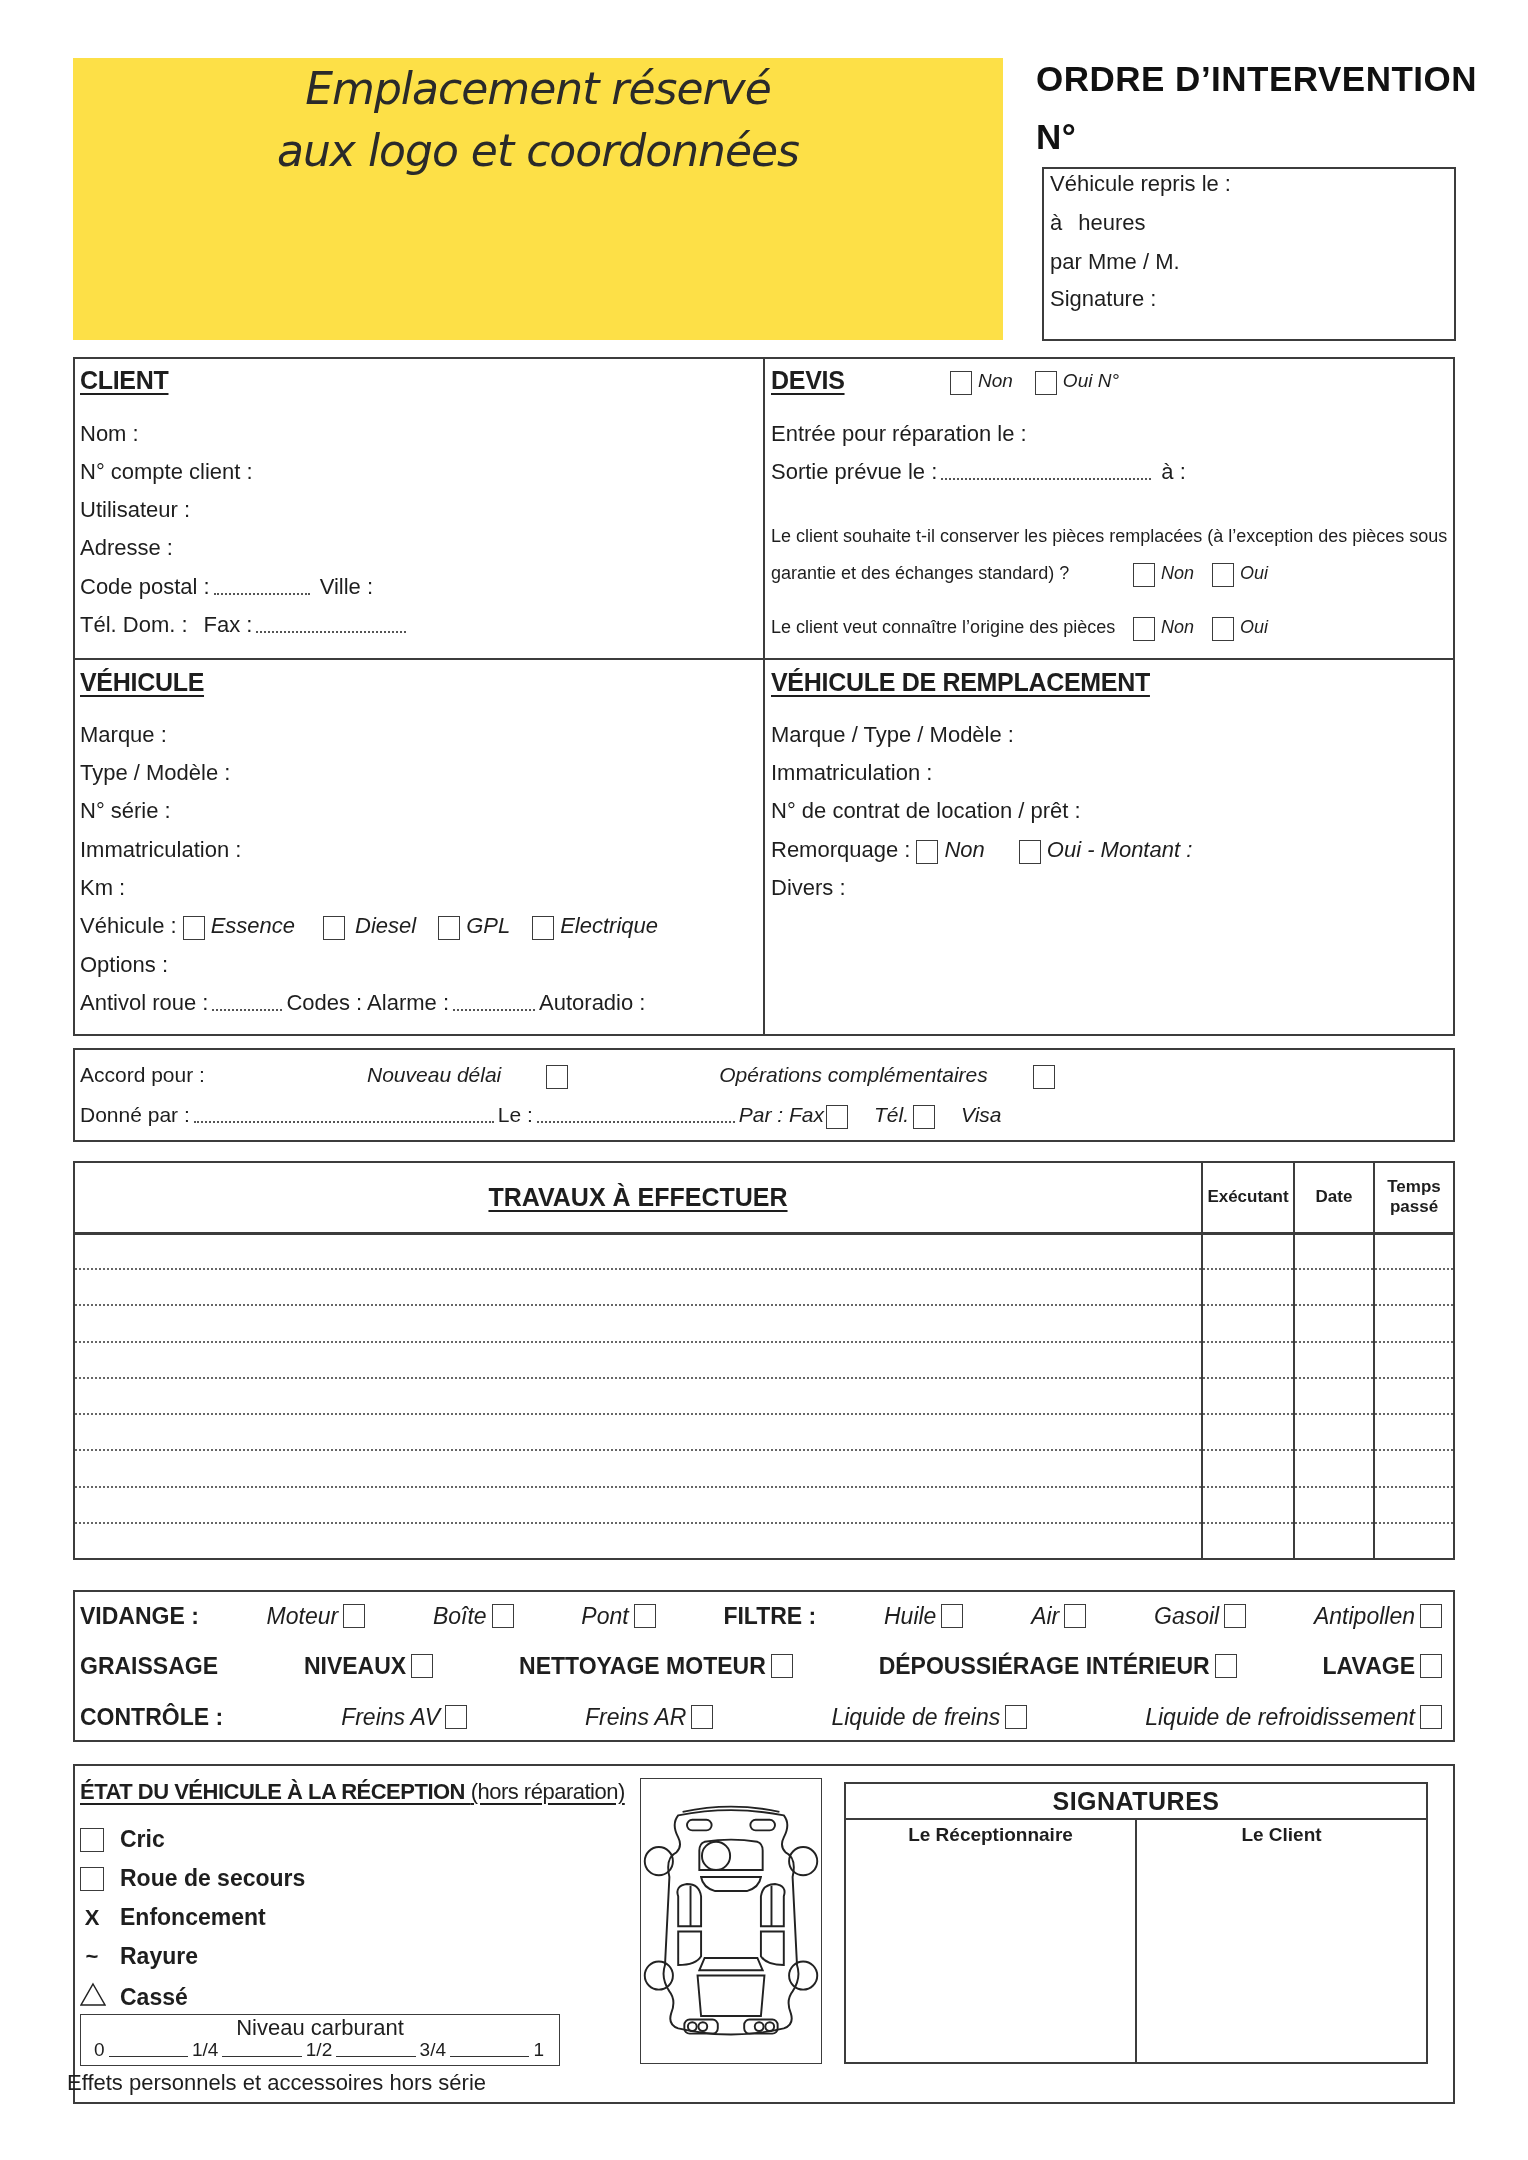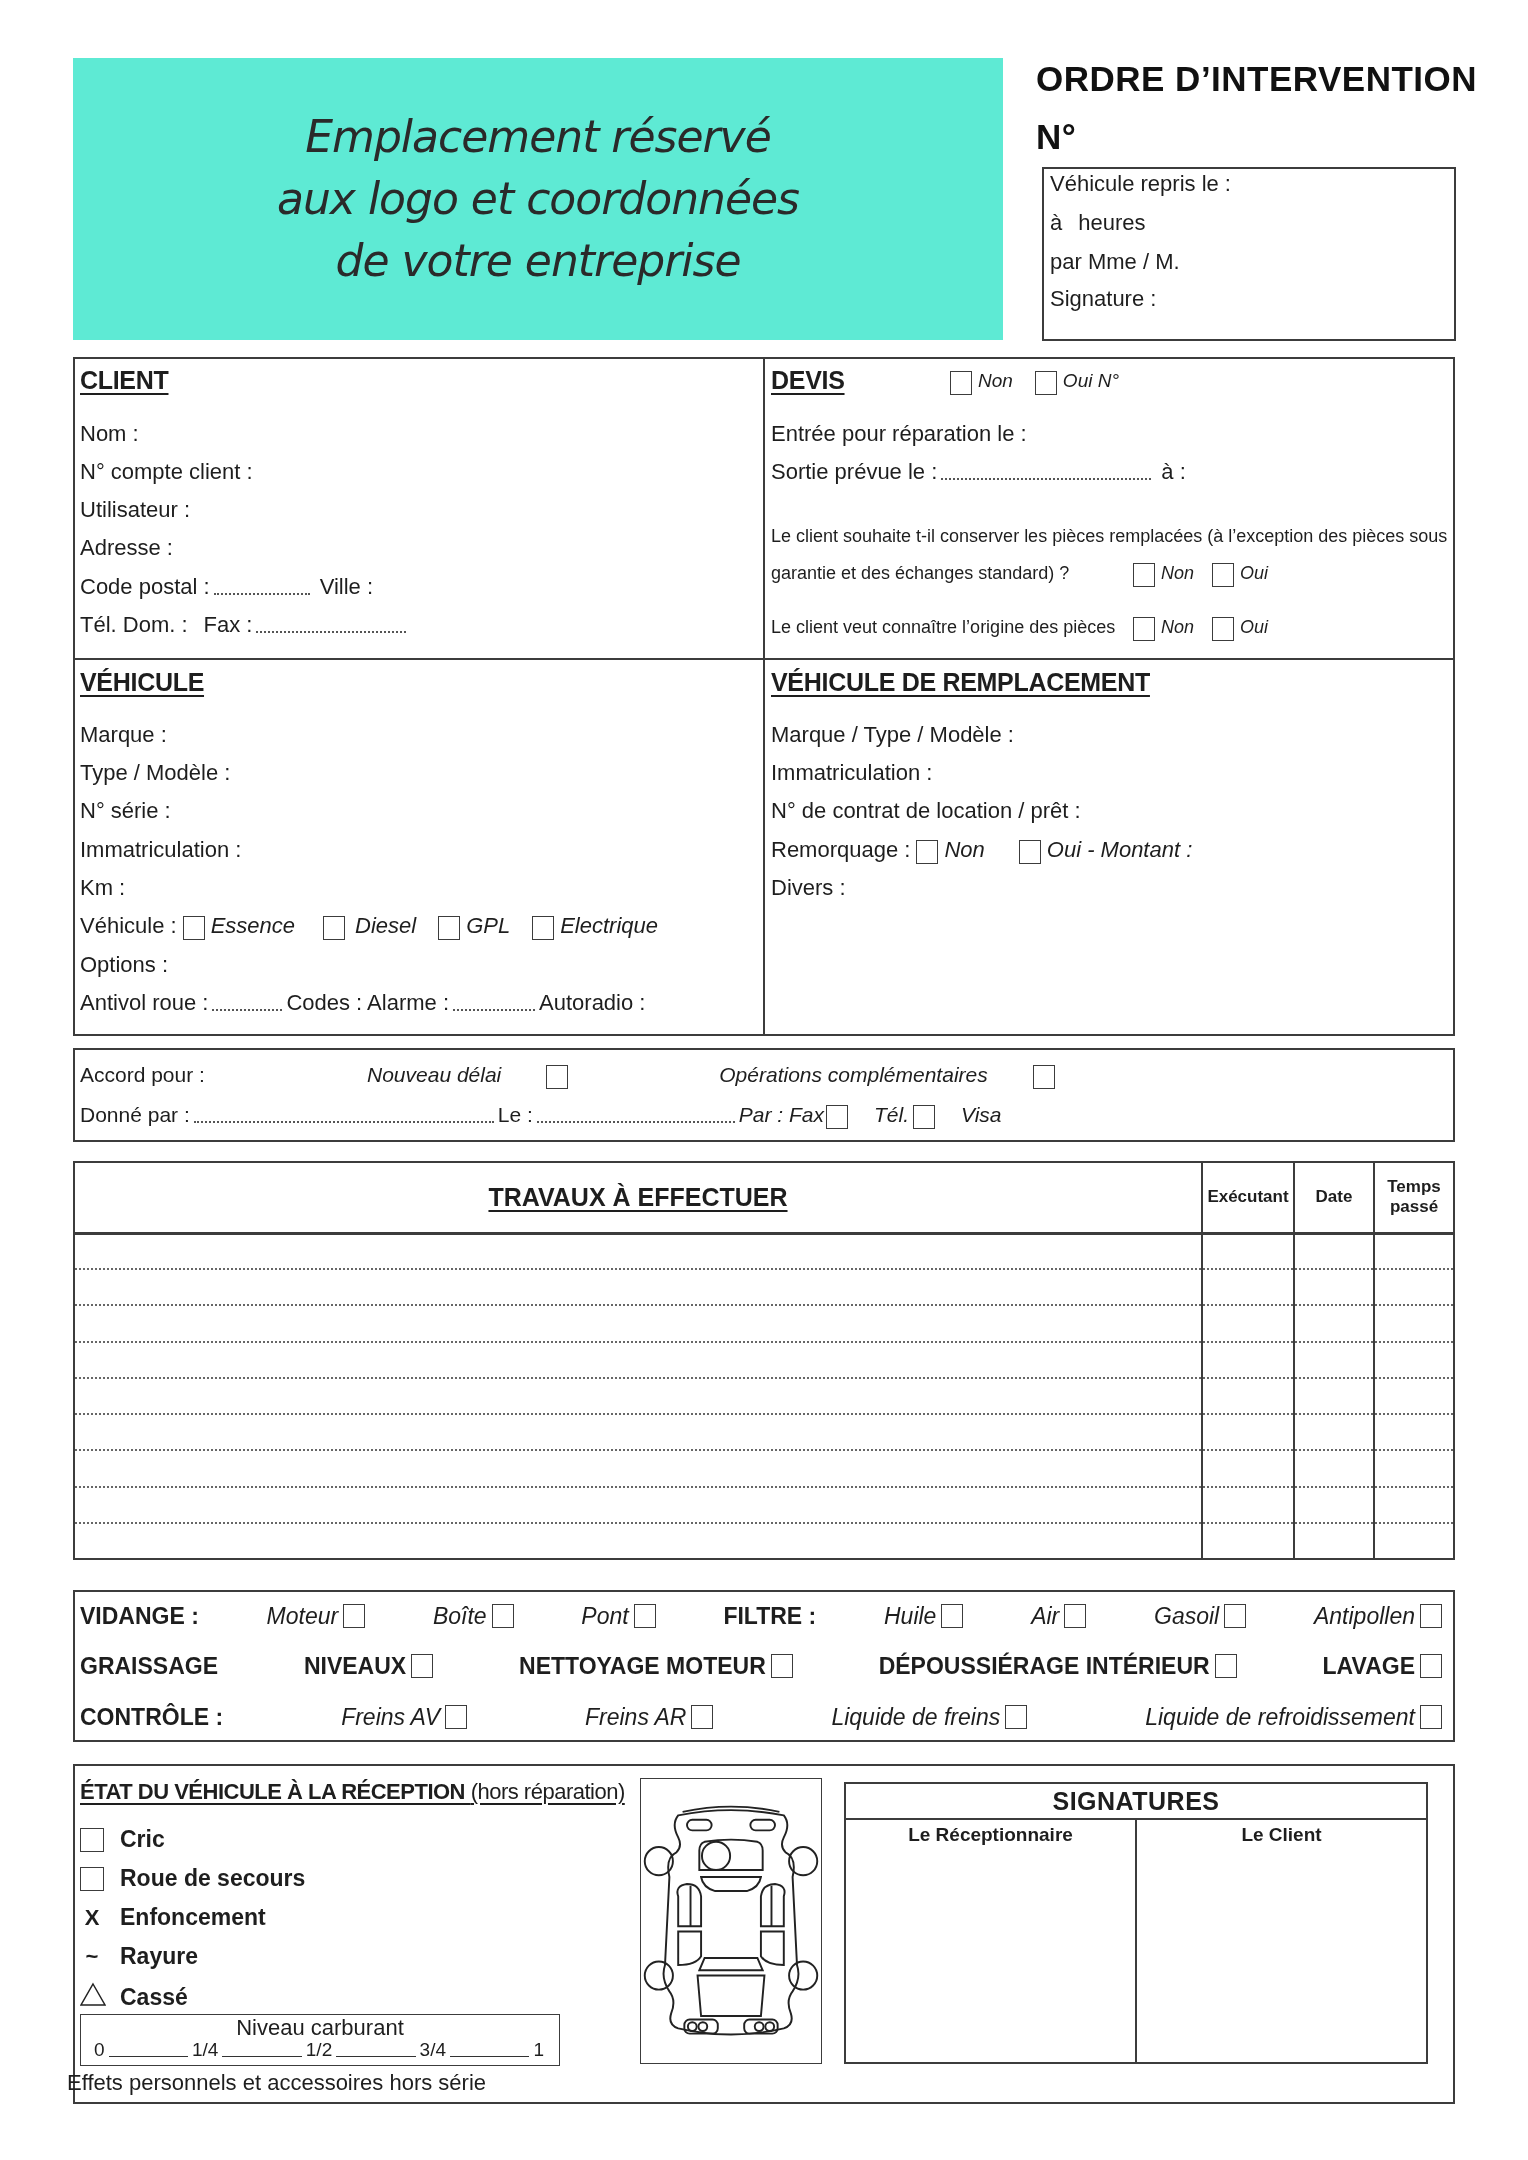--- a/index.html
+++ b/index.html
@@ -10,21 +10,21 @@
   .cb { display: inline-block; width: 22px; height: 24px; border: 1.5px solid #3c3c3c; background: #fff; vertical-align: -4px; cursor: pointer; }
   .dots { flex: 1; border-bottom: 2px dotted #555; height: 1px; margin: 0 4px 6px 4px; align-self: flex-end; }
   .dots.fixed { flex: none; }
   .row { position: absolute; display: flex; align-items: flex-end; font-size: 22px; line-height: 28px; white-space: nowrap; }
   .row span { flex: none; }
   .it { font-style: italic; }
   .sec-title { position: absolute; font-weight: bold; font-size: 25px; text-decoration: underline; text-underline-offset: 4px; letter-spacing: -0.3px; }
   .small { font-size: 18px; }
 
   
-  #logo { position: absolute; left: 73px; top: 58px; width: 930px; height: 282px; background: #5eead4; display: flex; align-items: center; justify-content: center; text-align: center; }
+  #logo { position: absolute; left: 73px; top: 58px; width: 930px; height: 282px; background: #fde047; display: flex; align-items: flex-start; justify-content: center; text-align: center; }
   #logo div { font-family: "DejaVu Sans", sans-serif; font-style: italic; font-weight: 300; font-size: 44px; line-height: 62px; color: #2a2a2a; letter-spacing: -1px; }
 
   #doc-title { position: absolute; left: 1036px; top: 50px; font-weight: bold; font-size: 35px; line-height: 58px; letter-spacing: 0.5px; color: #111; }
 
   
   #works-table { position: absolute; left: 73px; top: 1161px; width: 1382px; height: 399px; border: 2px solid #3c3c3c; border-collapse: collapse; table-layout: fixed; }
   #works-table td, #works-table th { border-left: 2px solid #3c3c3c; }
   #works-table th { height: 71px; border-bottom: 3px solid #3c3c3c; font-size: 17px; font-weight: bold; line-height: 20px; }
   #works-table th.main { font-size: 25px; text-decoration: underline; text-underline-offset: 4px; }
   #works-table td { height: 36px; border-top: 2px dotted #666; }
@@ -45,21 +45,20 @@
   #sig-table td { vertical-align: top; text-align: center; font-size: 19px; font-weight: bold; padding-top: 4px; }
   #sig-table td + td { border-left: 2px solid #3c3c3c; }
 </style>
 </head>
 <body>
 
 <div id="logo">
   <div>
     <div>Emplacement réservé</div>
     <div>aux logo et coordonnées</div>
-    <div>de votre entreprise</div>
   </div>
 </div>
 
 <div id="doc-title">
   <div>ORDRE D’INTERVENTION</div>
   <div>N°</div>
 </div>
 
 <div class="box" style="left:1042px; top:167px; width:414px; height:174px;"></div>
 <div class="row" style="left:1050px; top:170px; width:392px;">

